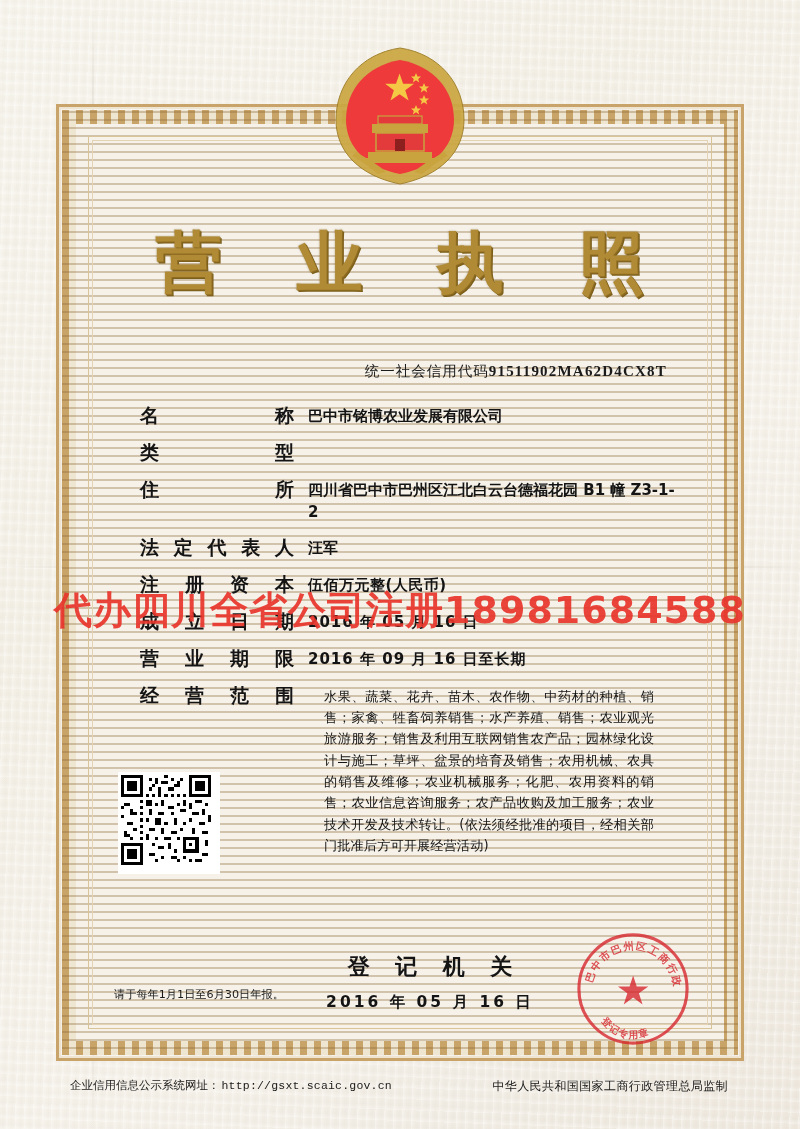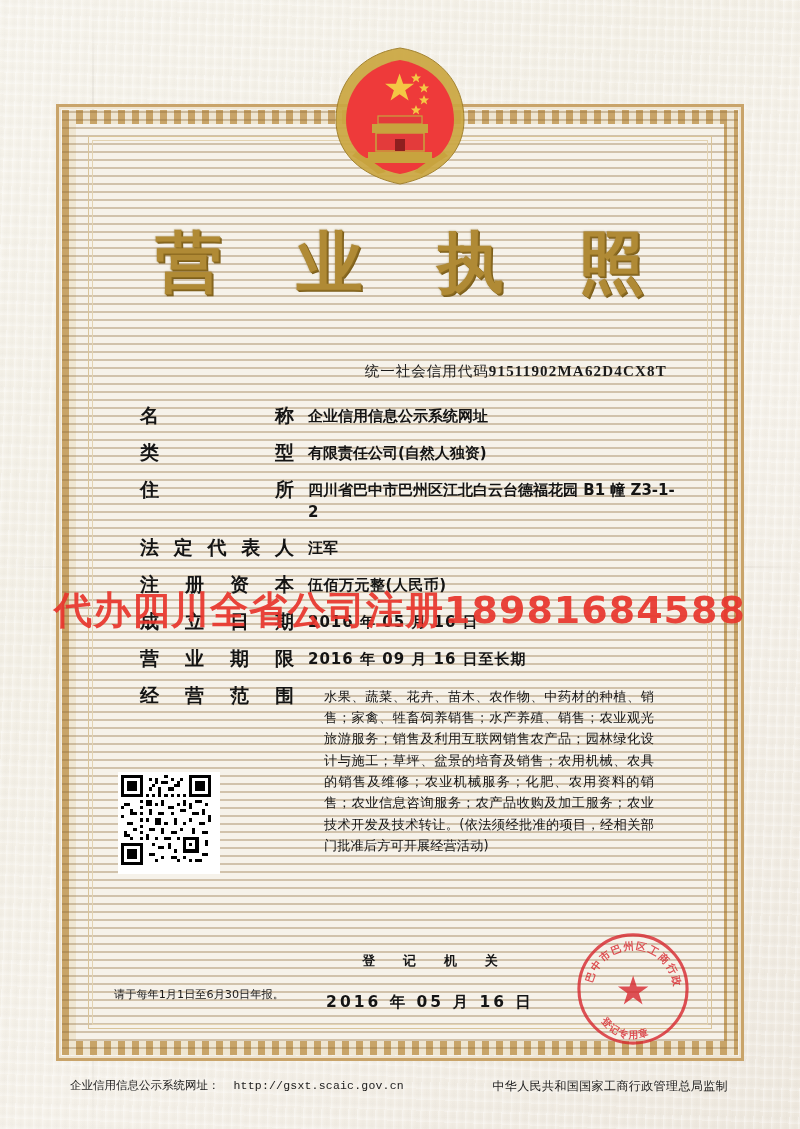--- a/index.html
+++ b/index.html
@@ -191,23 +191,23 @@
     padding: 3px;
   }
 
   
   .reg-authority {
     position: absolute;
     top: 952px;
     left: 0;
     right: 0;
     text-align: center;
-    font-family: Liberation Mono, monospace;
-    font-weight: bold;
-    font-size: 13px;
+    font-family: Liberation Serif, serif;
+    font-weight: bold;
+    font-size: 22px;
     letter-spacing: 10px;
     text-indent: 10px;
     color: #141414;
     padding-left: 60px;
   }
   .reg-date {
     position: absolute;
     top: 992px;
     left: 0; right: 0;
     text-align: center;
@@ -246,21 +246,21 @@
     position: absolute;
     left: 70px;
     bottom: 36px;
     font-size: 11.5px;
     color: #1a1a1a;
     font-family: "DejaVu Sans", sans-serif;
     white-space: nowrap;
   }
   .footer-url {
     font-family: "Liberation Mono", monospace;
-    margin-left: 14px;
+    margin-left: 2px;
     letter-spacing: 0.2px;
   }
   .footer-right {
     position: absolute;
     right: 72px;
     bottom: 34px;
     font-size: 12px;
     color: #1a1a1a;
     font-family: "DejaVu Sans", sans-serif;
     letter-spacing: 0.4px;
@@ -324,29 +324,28 @@
     <span>统一社会信用代码</span><span class="code">91511902MA62D4CX8T</span>
   </div>
 
   <div class="fields">
 
     <div class="row">
       <div class="label">
           <span>名</span>
           <span>称</span>
         </div>
-      <div class="value">企业信用信息公示系统网址</div>
+      <div class="value">巴中市铭博农业发展有限公司</div>
     </div>
 
     <div class="row">
       <div class="label">
           <span>类</span>
           <span>型</span>
         </div>
-      <div class="value">有限责任公司(自然人独资)</div>
     </div>
 
     <div class="row">
       <div class="label">
           <span>住</span>
           <span>所</span>
         </div>
       <div class="value">四川省巴中市巴州区江北白云台德福花园 B1 幢 Z3-1-2</div>
     </div>
 

